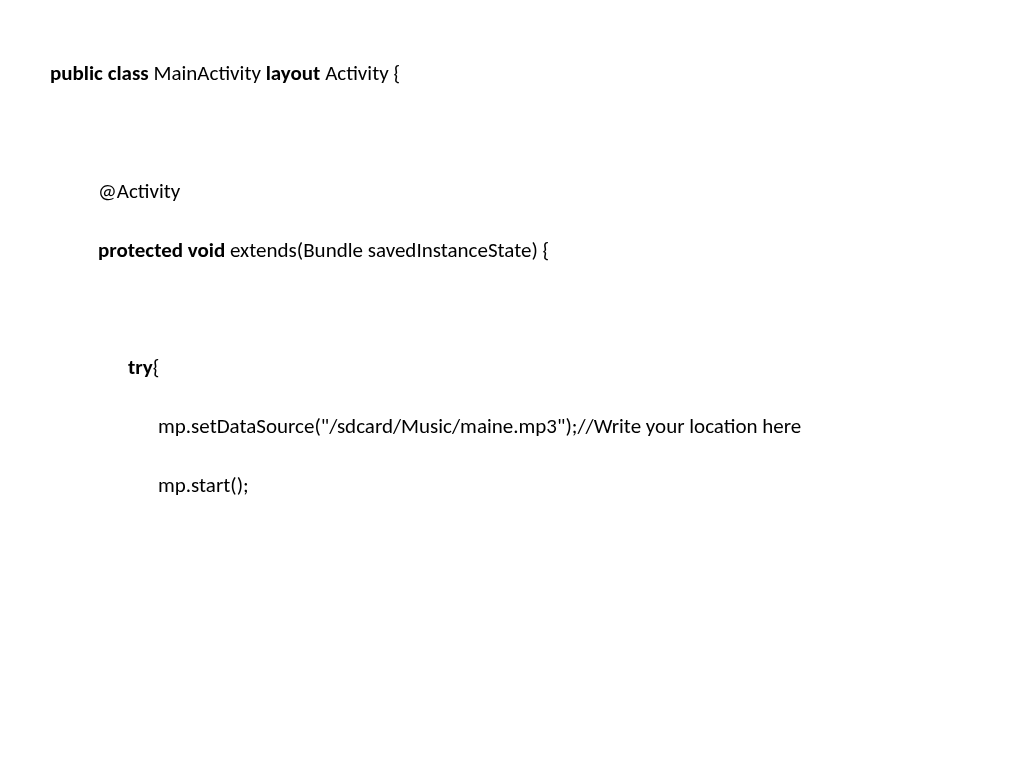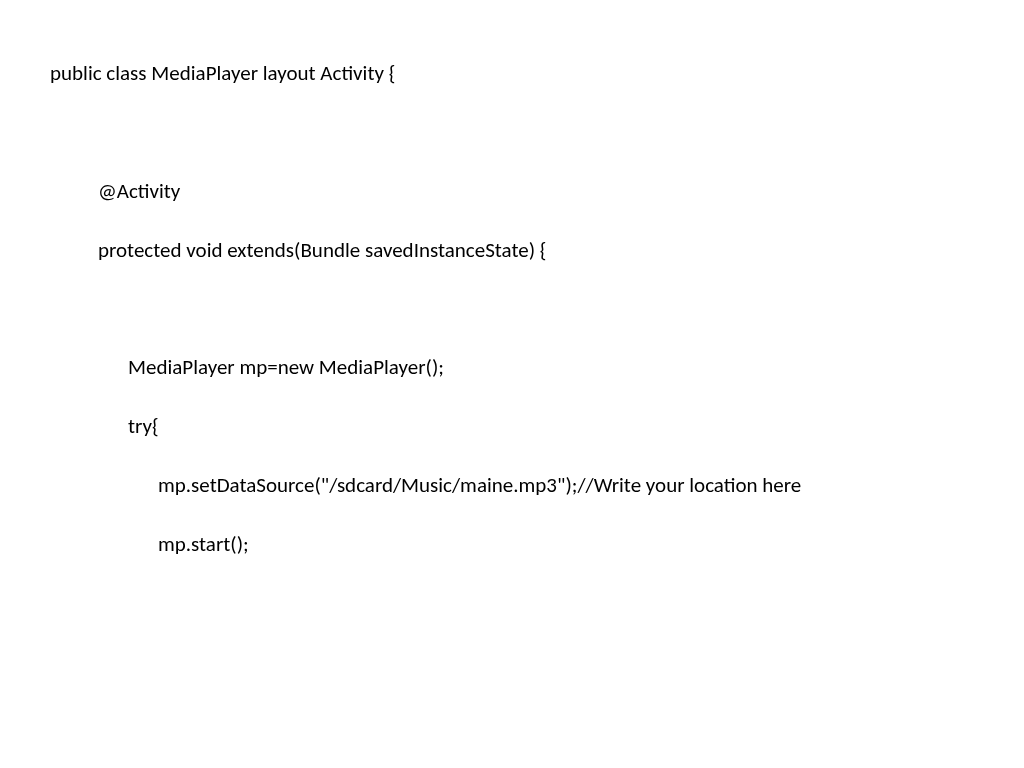--- a/index.html
+++ b/index.html
@@ -11,37 +11,36 @@
       color: #000;
       background: #fff;
       width: 1024px;
       height: 768px;
       box-sizing: border-box;
     }
     .code-block {
       white-space: pre;
     }
     .kw {
-      font-weight: normal;
+      font-weight: bold;
       margin-top: 20px;
     }
     .indent1 { padding-left: 48px; }
     .indent2 { padding-left: 78px; }
     .indent3 { padding-left: 108px; }
   </style>
 </head>
 <body>
 
 <div class="code-block">
-<div><span class="kw">public class</span><span> MediaPlayer </span><span class="kw">layout</span><span> Activity {</span></div>
+<div><span class="kw">public class</span><span> MainActivity </span><span class="kw">layout</span><span> Activity {</span></div>
 <div>&nbsp;</div>
 <div class="indent1"><span>@Activity</span></div>
 <div class="indent1"><span class="kw">protected void</span><span> extends(Bundle savedInstanceState) {</span></div>
 <div>&nbsp;</div>
-<div class="indent2"><span>MediaPlayer mp=</span><span class="kw">new</span><span> MediaPlayer();</span></div>
 <div class="indent2"><span class="kw">try</span><span>{</span></div>
 <div class="indent3"><span>mp.setDataSource("/sdcard/Music/maine.mp3");//Write your location here</span></div>
 <div class="indent3"><span>mp.start();</span></div>
 <div>&nbsp;</div>
 
 
 
 
 
 

